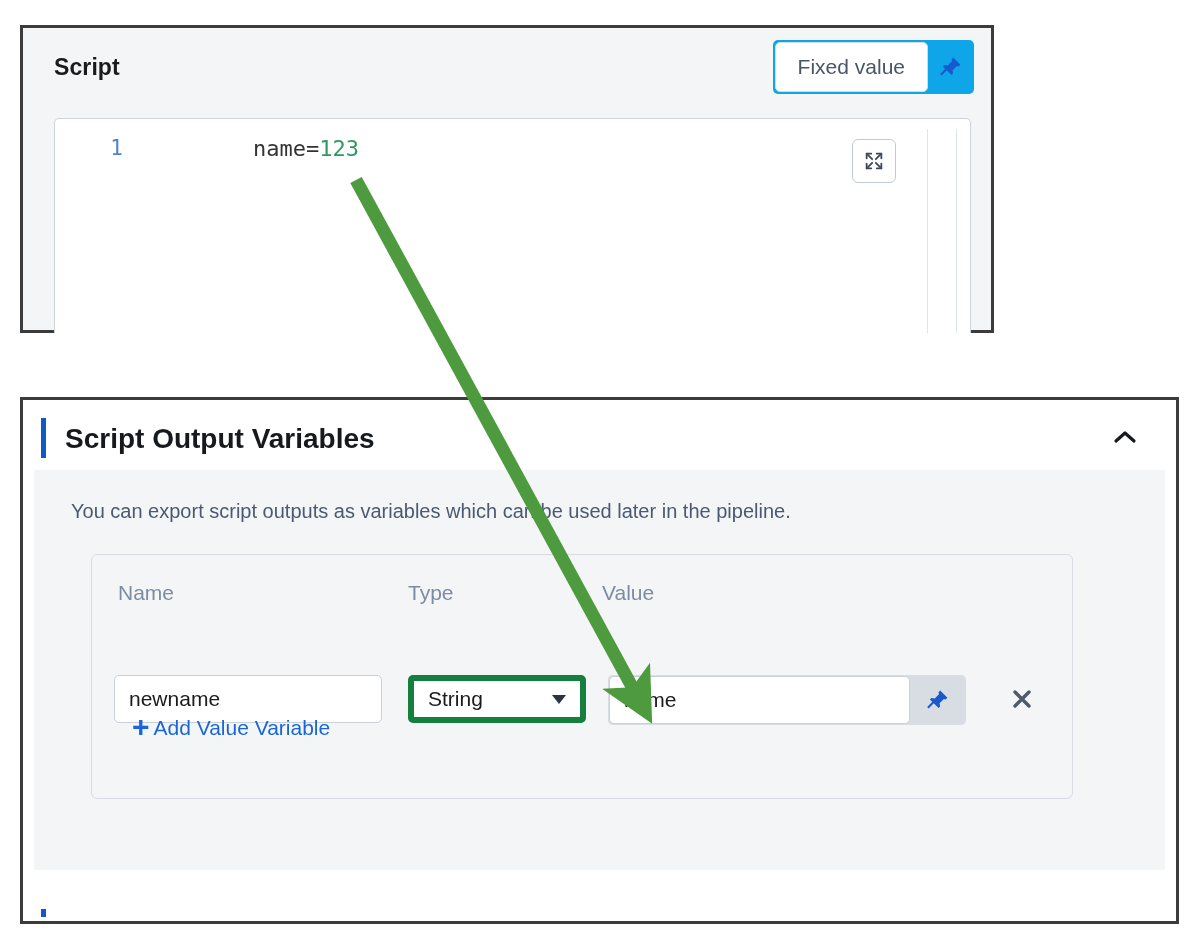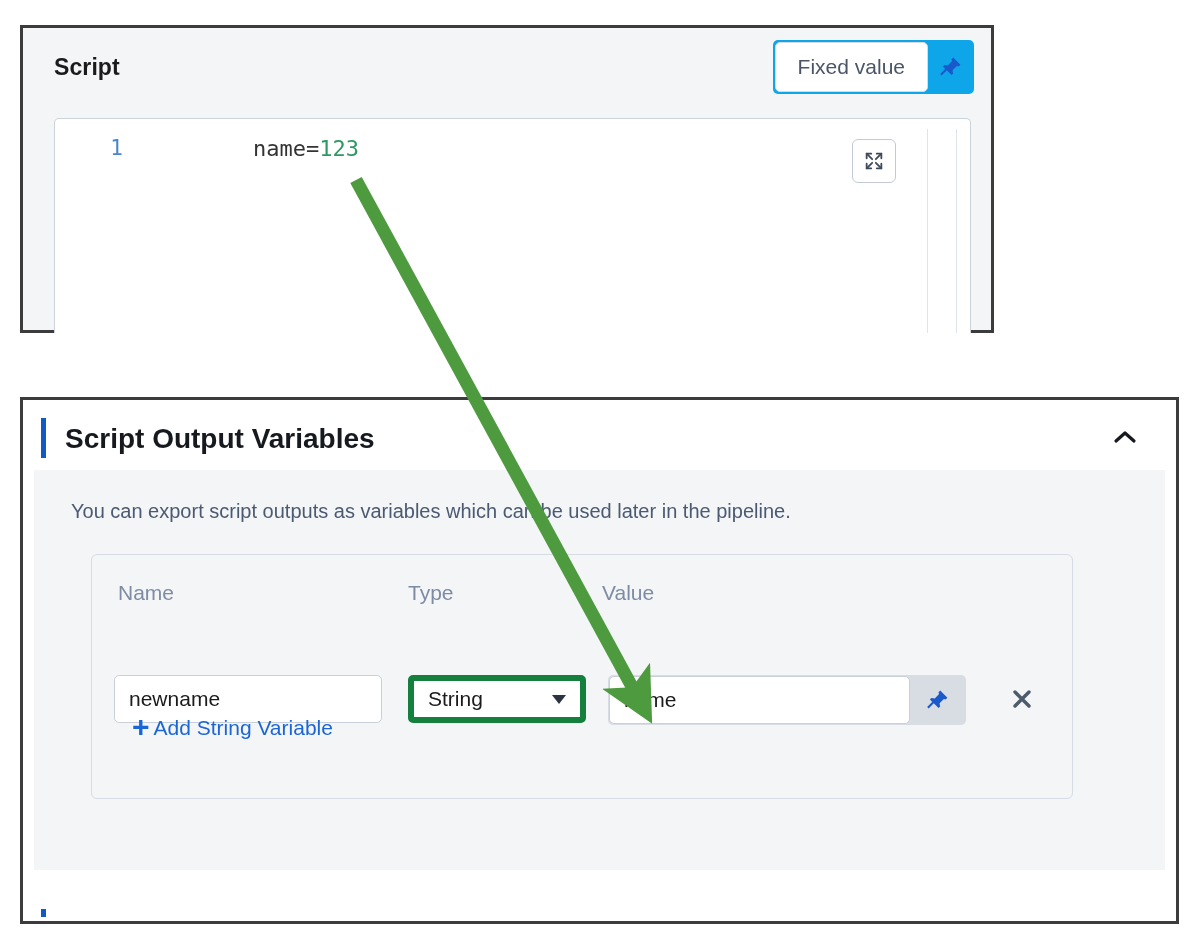--- a/index.html
+++ b/index.html
@@ -453,21 +453,21 @@
 
           <div class="remove-btn">
             <svg width="26" height="26" viewBox="0 0 26 26">
               <path d="M6 6 L20 20 M20 6 L6 20" stroke="#4d5b6b" stroke-width="3.4" stroke-linecap="round"></path>
             </svg>
           </div>
         </div>
 
         <div class="add-var-link">
           <span class="plus-glyph">+</span>
-          <span>Add String Variable</span>
+          <span>Add Value Variable</span>
         </div>
       </div>
     </div>
 
     <div class="next-accent-stub"></div>
   </section>
 
   <svg id="annotation-arrow">
     <defs>
       <marker id="arrowhead" markerWidth="4.2" markerHeight="4.2" refX="1.6" refY="2.1" orient="auto">

